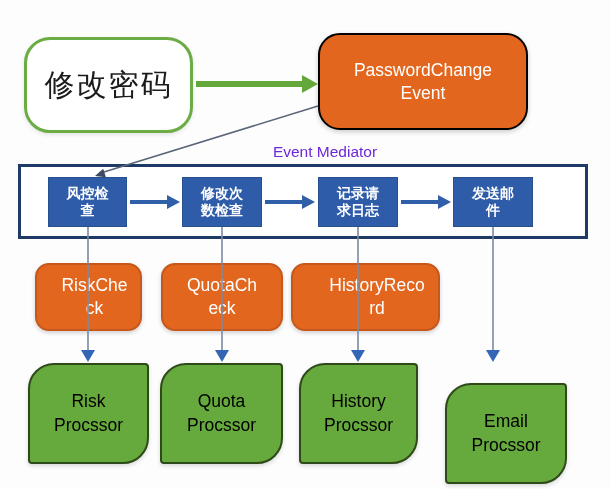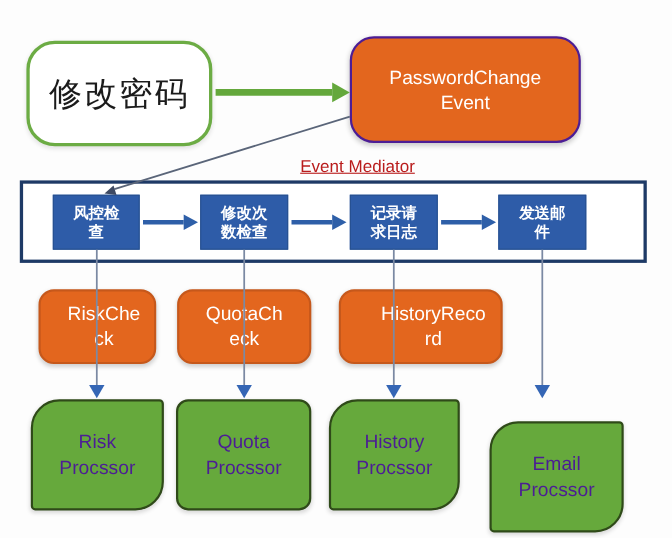--- a/index.html
+++ b/index.html
@@ -41,38 +41,37 @@
     font-size: 30px;
     letter-spacing: 2px;
     box-shadow: 0 2px 4px rgba(0,0,0,0.10);
     z-index: 10;
   }
 
   
   .event-box {
     left: 318px; top: 33px; width: 210px; height: 97px;
     background: #E3661E;
-    border: 2px solid #4c1d95;
+    border: 2px solid #000000;
     border-radius: 22px;
     color: #ffffff;
     font-size: 17.5px;
     line-height: 1.3;
     box-shadow: 0 2px 5px rgba(0,0,0,0.20);
     z-index: 10;
   }
 
   
   .mediator-title {
     position: absolute;
     left: 245px; top: 143px; width: 160px;
     text-align: center;
-    color: #b91c1c;
+    color: #6d28d9;
     font-size: 15.5px;
     z-index: 10;
-    text-decoration: underline;
   }
 
   
   .mediator-box {
     position: absolute;
     left: 18px; top: 164px; width: 570px; height: 75px;
     background: #ffffff;
     border: 3px solid #1E3A66;
     z-index: 5;
   }
@@ -100,36 +99,36 @@
     border: 2px solid #C6581B;
     border-radius: 14px;
     color: #ffffff;
     font-size: 17.5px;
     line-height: 1.3;
     box-shadow: 0 2px 4px rgba(0,0,0,0.18);
     z-index: 10;
   }
   .handler-1 { left: 35px;  top: 263px; width: 107px; height: 68px; padding-left: 12px; }
   .handler-2 { left: 161px; top: 263px; width: 122px; height: 68px; }
-  .handler-3 { left: 308px; top: 263px; width: 149px; height: 68px; padding-left: 23px; }
+  .handler-3 { left: 291px; top: 263px; width: 149px; height: 68px; padding-left: 23px; }
   .handler-4 { left: 453px; top: 263px; width: 110px; height: 68px; }
 
   
   .processor {
     background: #66A93C;
     border: 2px solid #2F4A19;
     border-radius: 26px 4px 26px 4px;
-    color: #4c1d95;
+    color: #000000;
     font-size: 17.5px;
     line-height: 1.35;
     box-shadow: 0 2px 4px rgba(0,0,0,0.15);
     z-index: 10;
   }
   .processor-1 { left: 28px;  top: 363px; width: 121px; height: 101px; }
-  .processor-2 { left: 160px; top: 363px; width: 123px; height: 101px; border-radius: 11px; }
+  .processor-2 { left: 160px; top: 363px; width: 123px; height: 101px; }
   .processor-3 { left: 299px; top: 363px; width: 119px; height: 101px; }
   .processor-4 { left: 445px; top: 383px; width: 122px; height: 101px; }
 </style>
 </head>
 <body>
 
 <div class="canvas">
 
   <svg class="overlay" viewBox="0 0 611 500" xmlns="http://www.w3.org/2000/svg">
 

